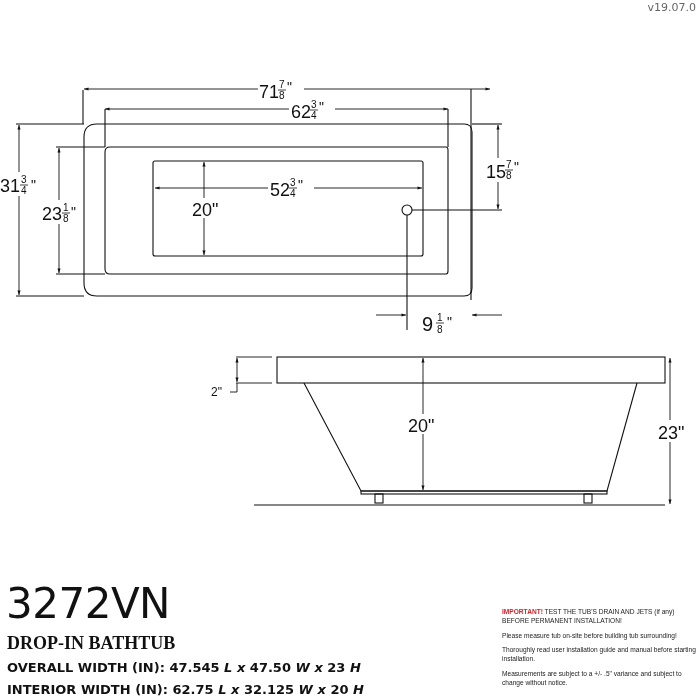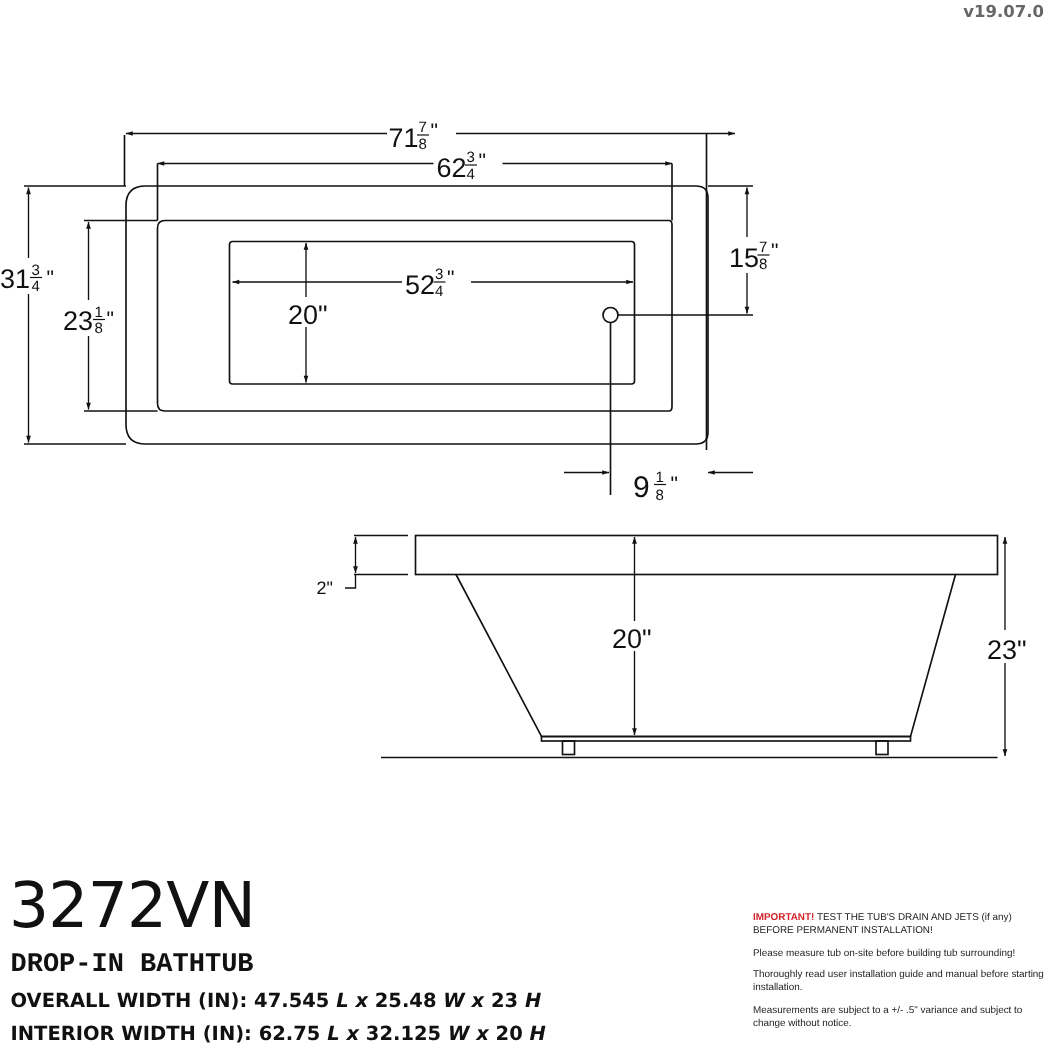--- a/index.html
+++ b/index.html
@@ -1,21 +1,21 @@
 <!DOCTYPE html>
 <html><head>
 <meta charset="utf-8">
 <style>
   html, body { margin: 0; padding: 0; background: #ffffff; }
   body { width: 700px; height: 700px; position: relative; overflow: hidden; font-family: "Liberation Sans", sans-serif; color: #111; }
-  .version { position: absolute; top: 1px; right: 4px; font-size: 11px; font-weight: bold; color: #666; font-family: "DejaVu Sans", sans-serif; }
+  .version { position: absolute; top: 1px; right: 4px; font-size: 11px; font-weight: normal; color: #666; font-family: "DejaVu Sans", sans-serif; }
   svg.drawing { position: absolute; left: 0; top: 0; }
   .dim { font-family: "Liberation Sans", sans-serif; fill: #111; }
   .model { position: absolute; left: 6px; top: 583px; font-size: 42px; font-weight: normal; font-family: "DejaVu Sans", sans-serif; letter-spacing: -0.5px; line-height: 1; }
-  .subtitle { position: absolute; left: 7px; top: 634px; font-size: 18px; font-weight: bold; font-family: Liberation Mono, monospace; line-height: 1; }
+  .subtitle { position: absolute; left: 7px; top: 634px; font-size: 18px; font-weight: bold; font-family: Liberation Serif, serif; line-height: 1; }
   .spec { position: absolute; left: 7px; font-size: 13px; font-weight: bold; font-family: "DejaVu Sans", sans-serif; line-height: 1; white-space: nowrap; }
   .spec i { font-style: italic; }
   .spec1 { top: 661px; }
   .spec2 { top: 683px; text-align: right; }
   .notes { position: absolute; left: 502px; top: 608px; width: 196px; font-size: 6.6px; line-height: 8.8px; font-family: "Liberation Sans", sans-serif; color: #222; }
   .notes p { margin: 0 0 6px 0; }
   .important { color: #d2232a; font-weight: bold; }
 </style>
 </head>
 <body>
@@ -157,21 +157,21 @@
 </svg>
 
 <div class="model">3272VN</div>
 <div class="subtitle">DROP-IN BATHTUB</div>
 
 <div class="spec spec1">
   <span>OVERALL WIDTH (IN):</span>
   <span>47.545</span>
   <i>L</i>
   <i>x</i>
-  <span>25.48</span>
+  <span>47.50</span>
   <i>W</i>
   <i>x</i>
   <span>23</span>
   <i>H</i>
 </div>
 <div class="spec spec2">
   <span>INTERIOR WIDTH (IN):</span>
   <span>62.75</span>
   <i>L</i>
   <i>x</i>

